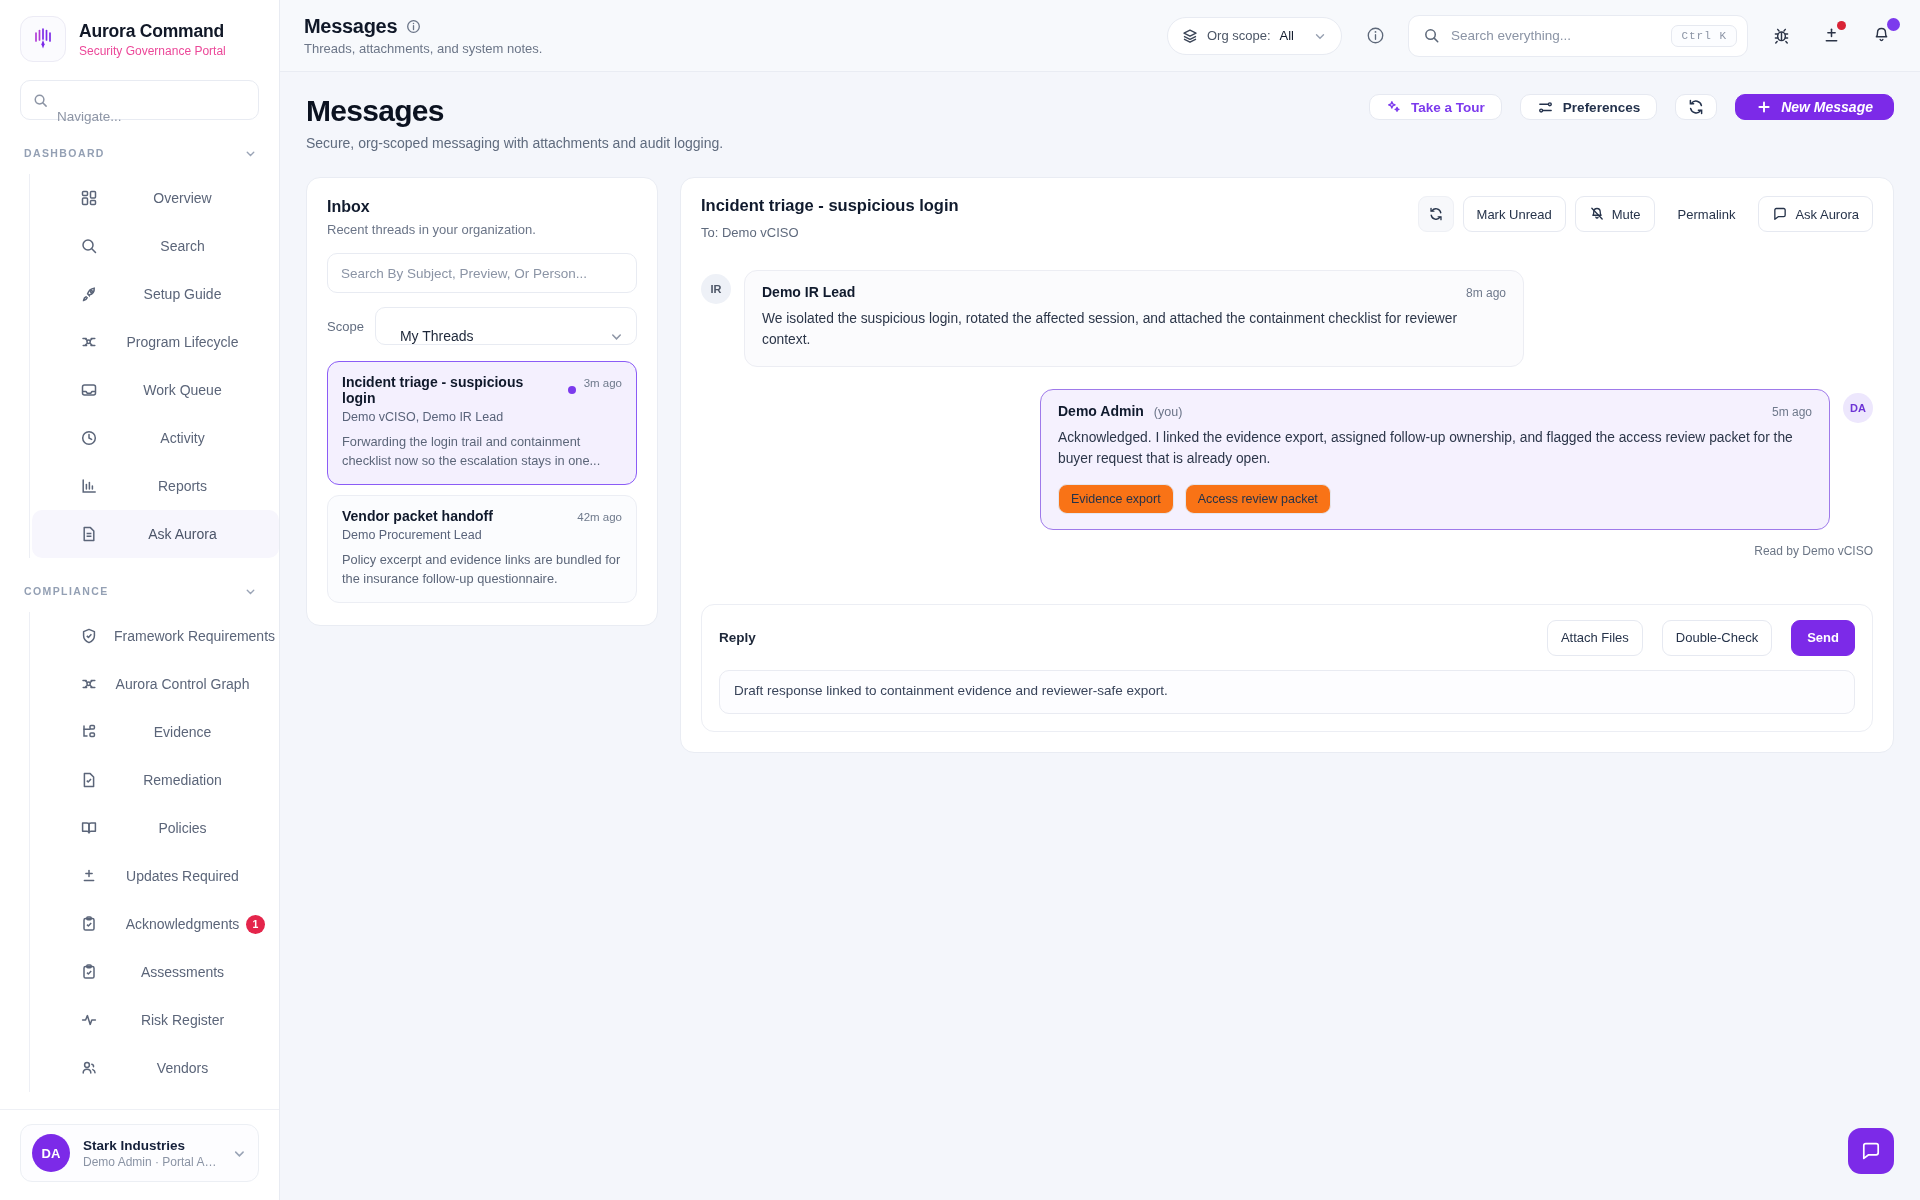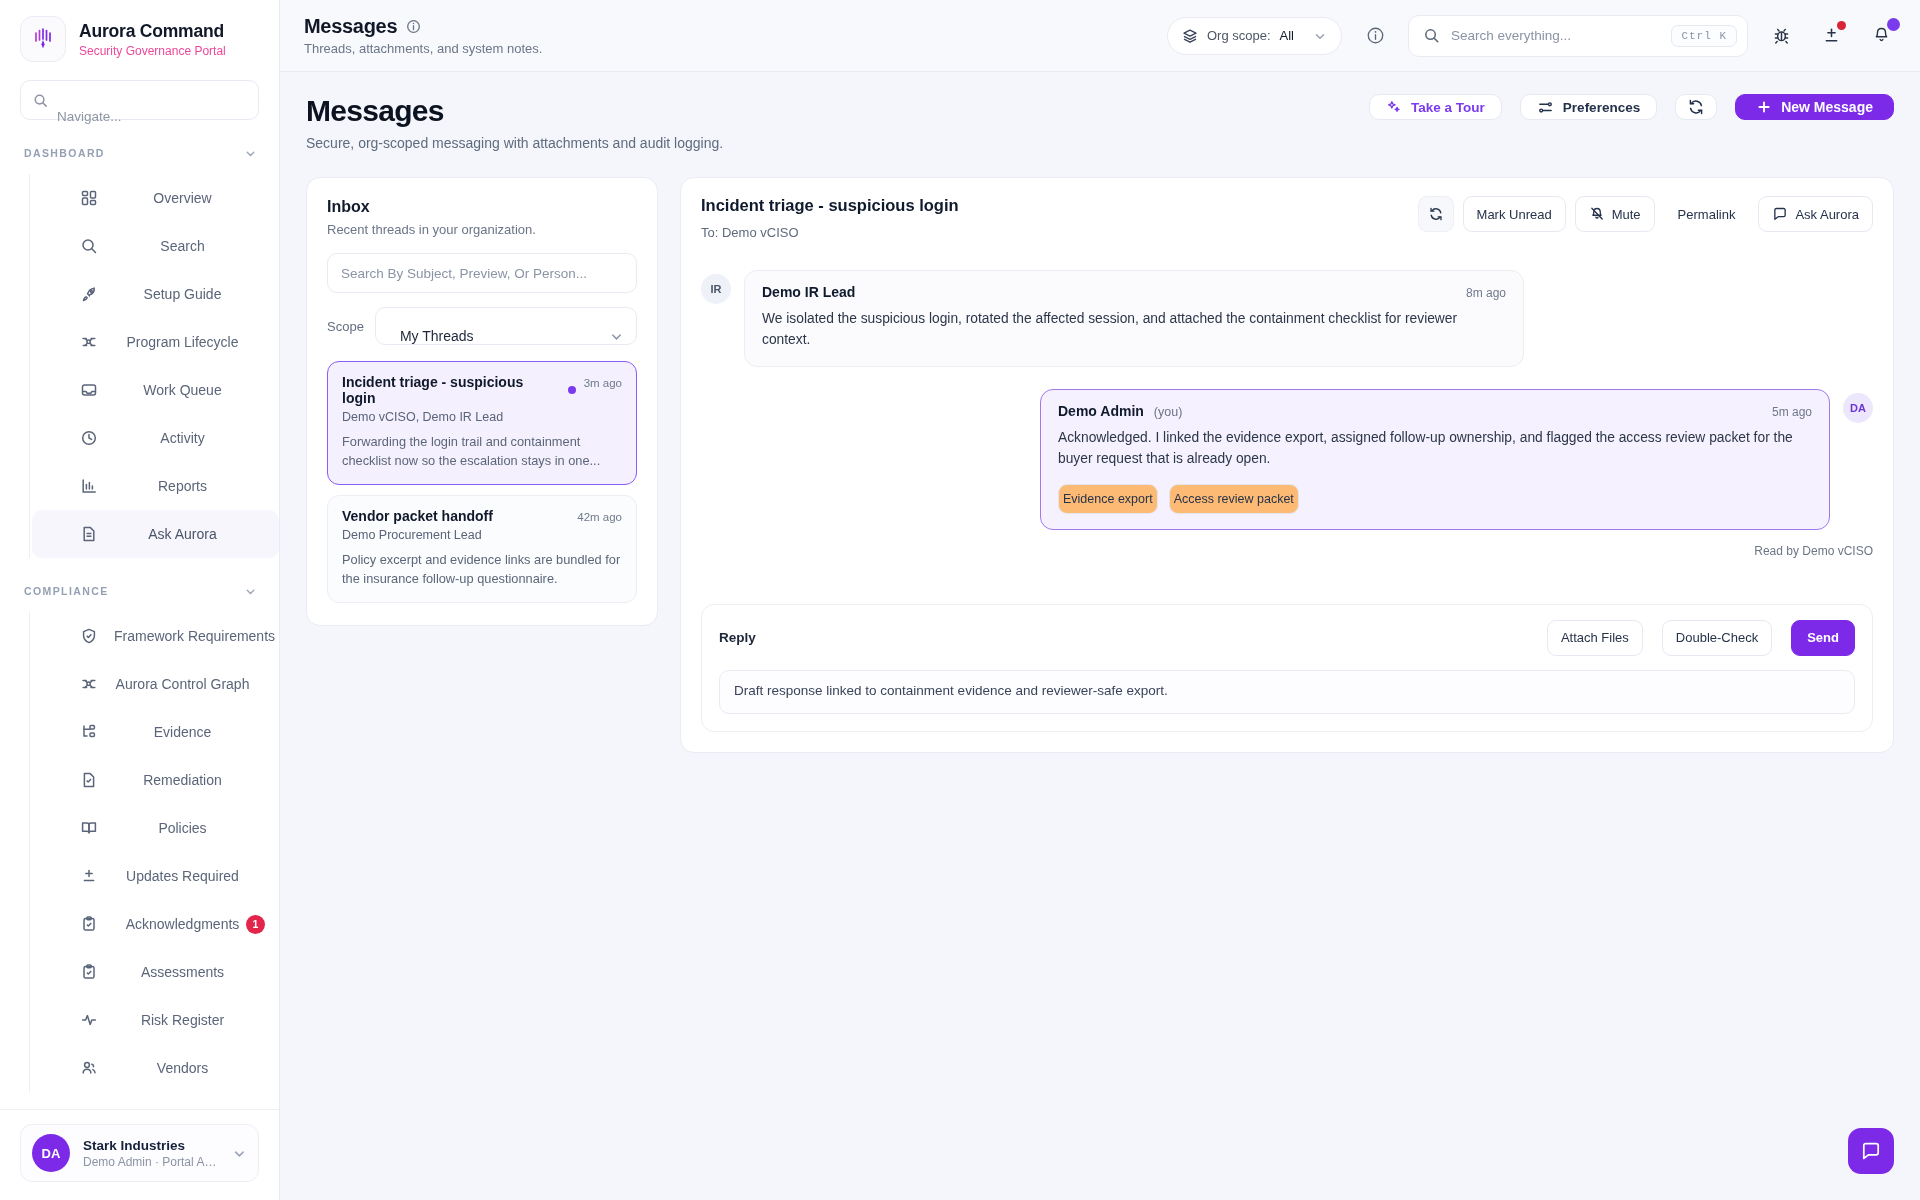--- a/index.html
+++ b/index.html
@@ -140,21 +140,21 @@
   .btn {
     height: 26px; border-radius: 10px; border: 1px solid #e6e9f1;
     background: #fff; display: inline-flex; align-items: center; justify-content: center;
     gap: 9px; padding: 0 16px; font-size: 13.5px; font-weight: 700;
     color: #23314b; cursor: pointer; white-space: nowrap;
   }
   .btn-tour { color: #7c3aed; }
   .btn-icon-only { width: 42px; padding: 0; }
   .btn-primary {
     background: #7c2ae8; border-color: #7c2ae8; color: #fff;
-    padding: 0 20px; font-size: 14px;
+    padding: 0 20px; font-size: 14px; font-style: italic;
   }
 
   .panels { display: flex; gap: 22px; align-items: flex-start; }
 
   .card {
     background: #fff; border: 1px solid #e9ecf3; border-radius: 14px;
   }
   
   .inbox { width: 352px; flex: 0 0 352px; padding: 20px 20px 22px 20px; }
   .inbox-title { font-size: 16px; font-weight: 700; color: #111b2e; }
@@ -218,22 +218,22 @@
     background: #fbfbfd; max-width: 780px;
   }
   .bubble.mine { background: #f5f1fe; border: 1.5px solid #9f7aea; max-width: 790px; }
   .bubble-head { display: flex; align-items: baseline; gap: 10px; }
   .bubble-name { font-size: 14px; font-weight: 700; color: #101a2d; }
   .bubble-you { font-size: 12.5px; color: #6b7488; }
   .bubble-time { font-size: 12px; color: #6f798c; margin-left: auto; padding-left: 40px; white-space: nowrap; }
   .bubble-body { font-size: 13.8px; color: #2c3649; line-height: 1.52; margin-top: 9px; }
   .attachments { display: flex; gap: 11px; margin-top: 14px; }
   .attach-chip {
-    border: 1px solid #e4e6ee; border-radius: 9px; background: #fdba74;
-    font-size: 12.5px; color: #26334a; padding: 7px 4px; cursor: pointer; white-space: nowrap;
+    border: 1px solid #e4e6ee; border-radius: 9px; background: #f97316;
+    font-size: 12.5px; color: #26334a; padding: 7px 12px; cursor: pointer; white-space: nowrap;
   }
   .read-receipt { font-size: 12px; color: #6c7policy; }
   .read-receipt { font-size: 12px; color: #6c7686; text-align: right; margin-top: -8px; }
 
   .composer {
     margin-top: 46px; border: 1px solid #eceef4; border-radius: 13px;
     padding: 15px 17px 17px 17px; background: #fff;
   }
   .composer-head { display: flex; align-items: center; gap: 10px; }
   .composer-label { font-size: 13.5px; font-weight: 700; color: #1d2739; }

